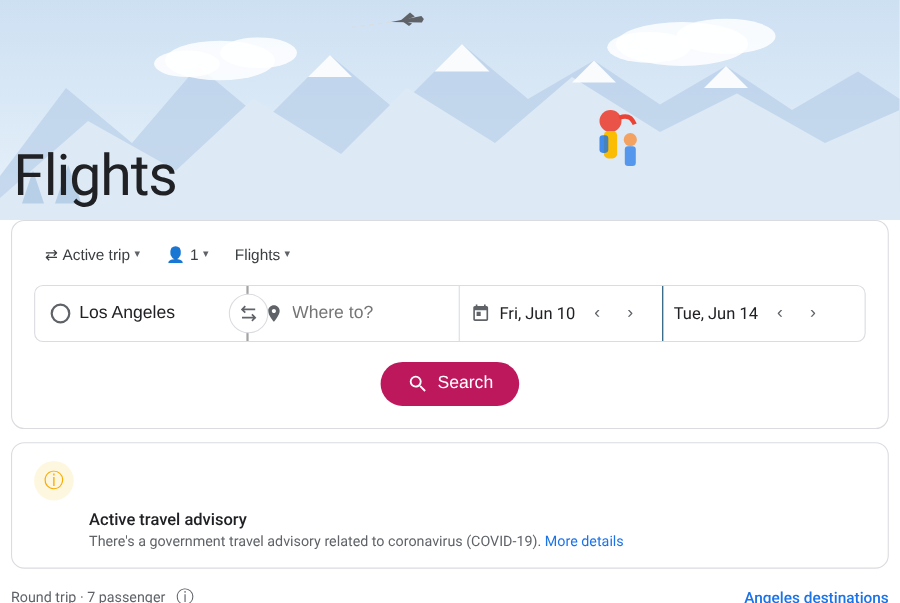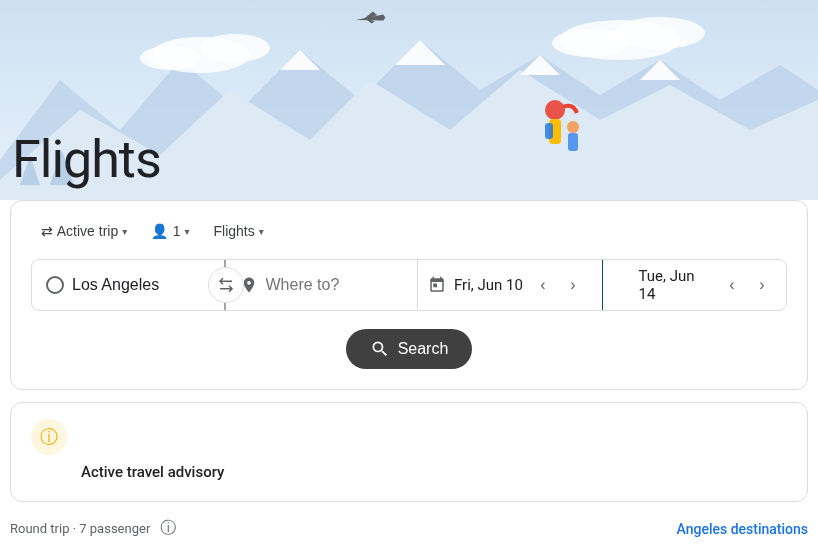--- a/index.html
+++ b/index.html
@@ -147,21 +147,21 @@
     .search-btn-row {
       display: flex;
       justify-content: center;
       margin-top: 18px;
     }
 
     .search-button {
       display: flex;
       align-items: center;
       gap: 8px;
-      background: #404040;
+      background: #be185d;
       color: #fff;
       border: none;
       border-radius: 24px;
       padding: 10px 24px;
       font-size: 16px;
       font-weight: 500;
       cursor: pointer;
     }
 
     
@@ -393,21 +393,21 @@
         <path d="M19 3h-1V1h-2v2H8V1H6v2H5c-1.11 0-2 .9-2 2v14c0 1.1.89 2 2 2h14c1.1 0 2-.9 2-2V5c0-1.1-.9-2-2-2zm0 16H5V8h14v11zM7 10h5v5H7z"></path>
       </svg>
       <span style="font-size:15px; color:#202124;">Fri, Jun 10</span>
       <div class="date-nav">
         <button>‹</button>
         <button>›</button>
       </div>
     </div>
 
     <div style="display:flex; align-items:center; padding:0 10px; height:100%; flex:1;">
-      <span style="font-size:15px; color:#202124;margin-left:26px;">Tue, Jun 14</span>
+      <span style="font-size:15px; color:#202124;">Tue, Jun 14</span>
       <div class="date-nav">
         <button>‹</button>
         <button>›</button>
       </div>
     </div>
   </div>
 
   <div class="search-btn-row">
     <button class="search-button">
       <svg width="20" height="20" viewBox="0 0 24 24" fill="white">
@@ -417,20 +417,24 @@
     </button>
   </div>
 </div>
 
 <div class="advisory-banner">
   <div class="advisory-icon">
     <span>ⓘ</span>
   </div>
   <div class="advisory-content">
     <h3>Active travel advisory</h3>
+    <p>
+      <span>There's a government travel advisory related to coronavirus (COVID-19).</span>
+      <a href="#" class="advisory-link">More details</a>
+    </p>
   </div>
 </div>
 
 <div class="trips-section">
   <div class="trips-header">
     <div class="trips-title-group">
       <span class="trips-meta">Round trip · 7 passenger</span>
       <span class="info-icon">ⓘ</span>
     </div>
     <a href="#" class="explore-link">Angeles destinations</a>

